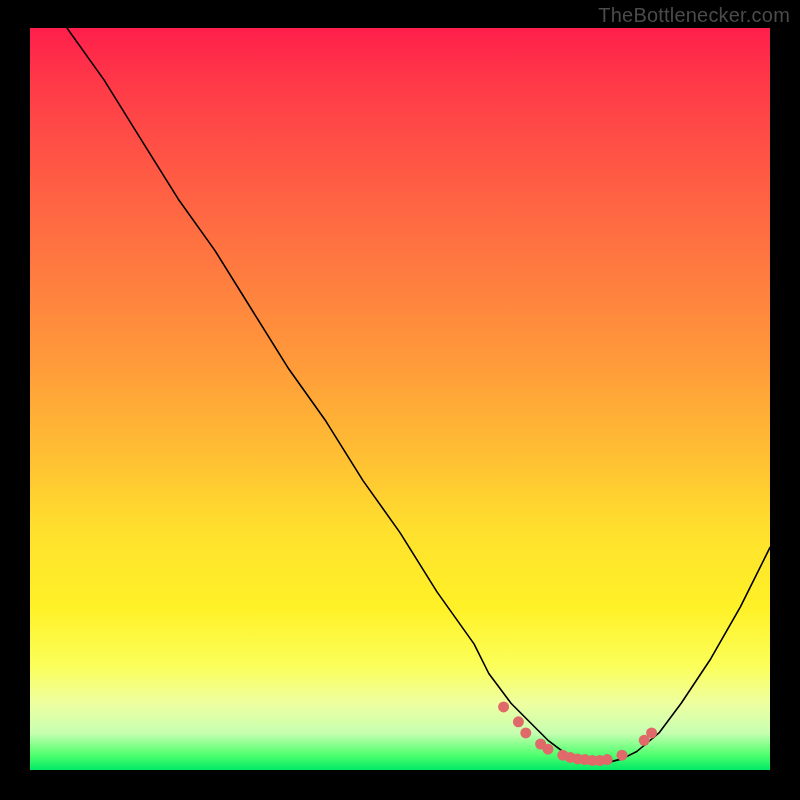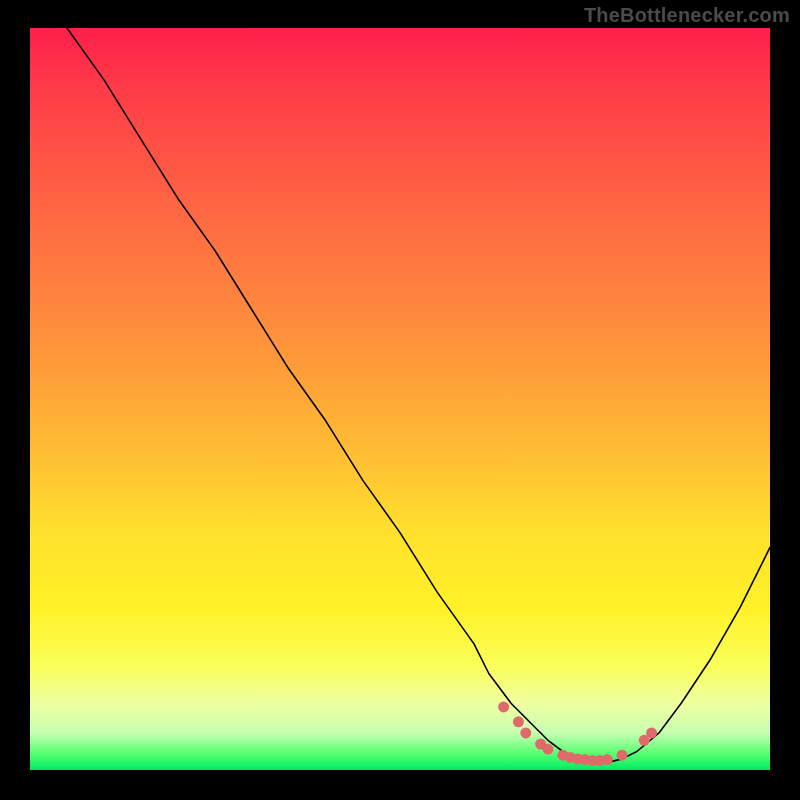--- a/index.html
+++ b/index.html
@@ -16,21 +16,21 @@
     width: 800px;
     height: 800px;
     background: #000;
   }
   .attribution {
     position: absolute;
     top: 4px;
     right: 10px;
     color: #4b4b4b;
     font-size: 20px;
-    font-weight: 700;
+    font-weight: 400;
     letter-spacing: 0.2px;
     z-index: 5;
     text-align: center;
   }
   .plot-wrap {
     position: absolute;
     left: 30px;
     top: 28px;
     width: 740px;
     height: 742px;

